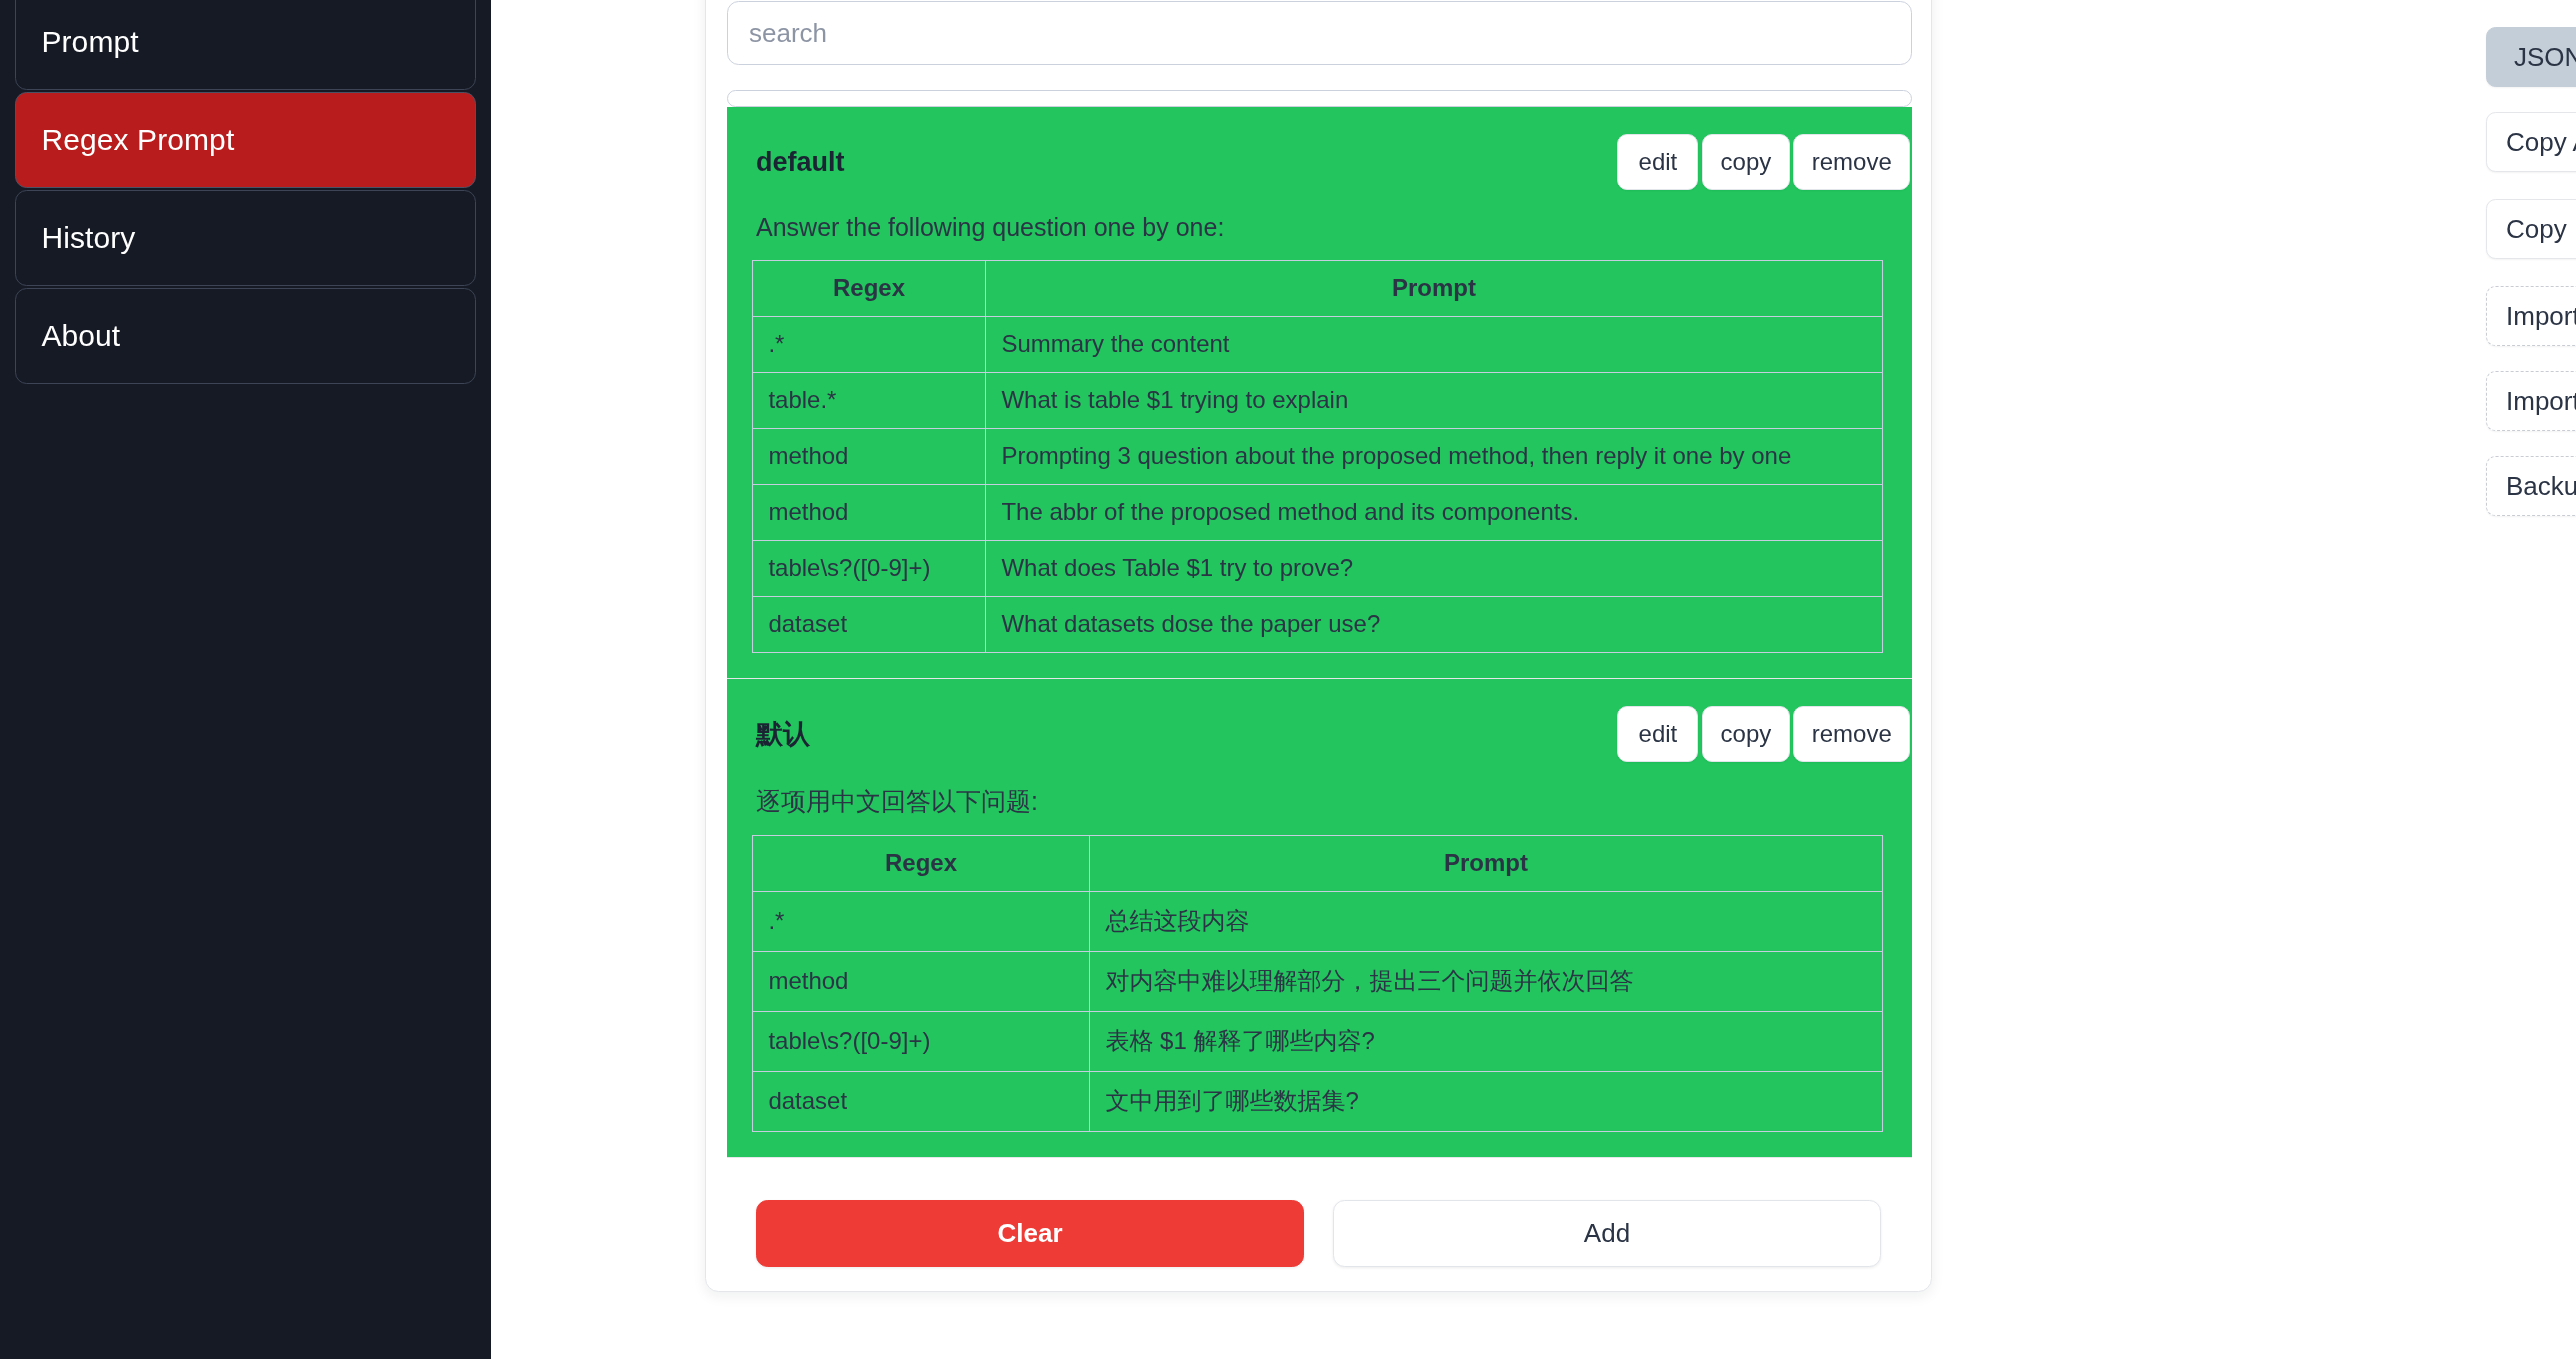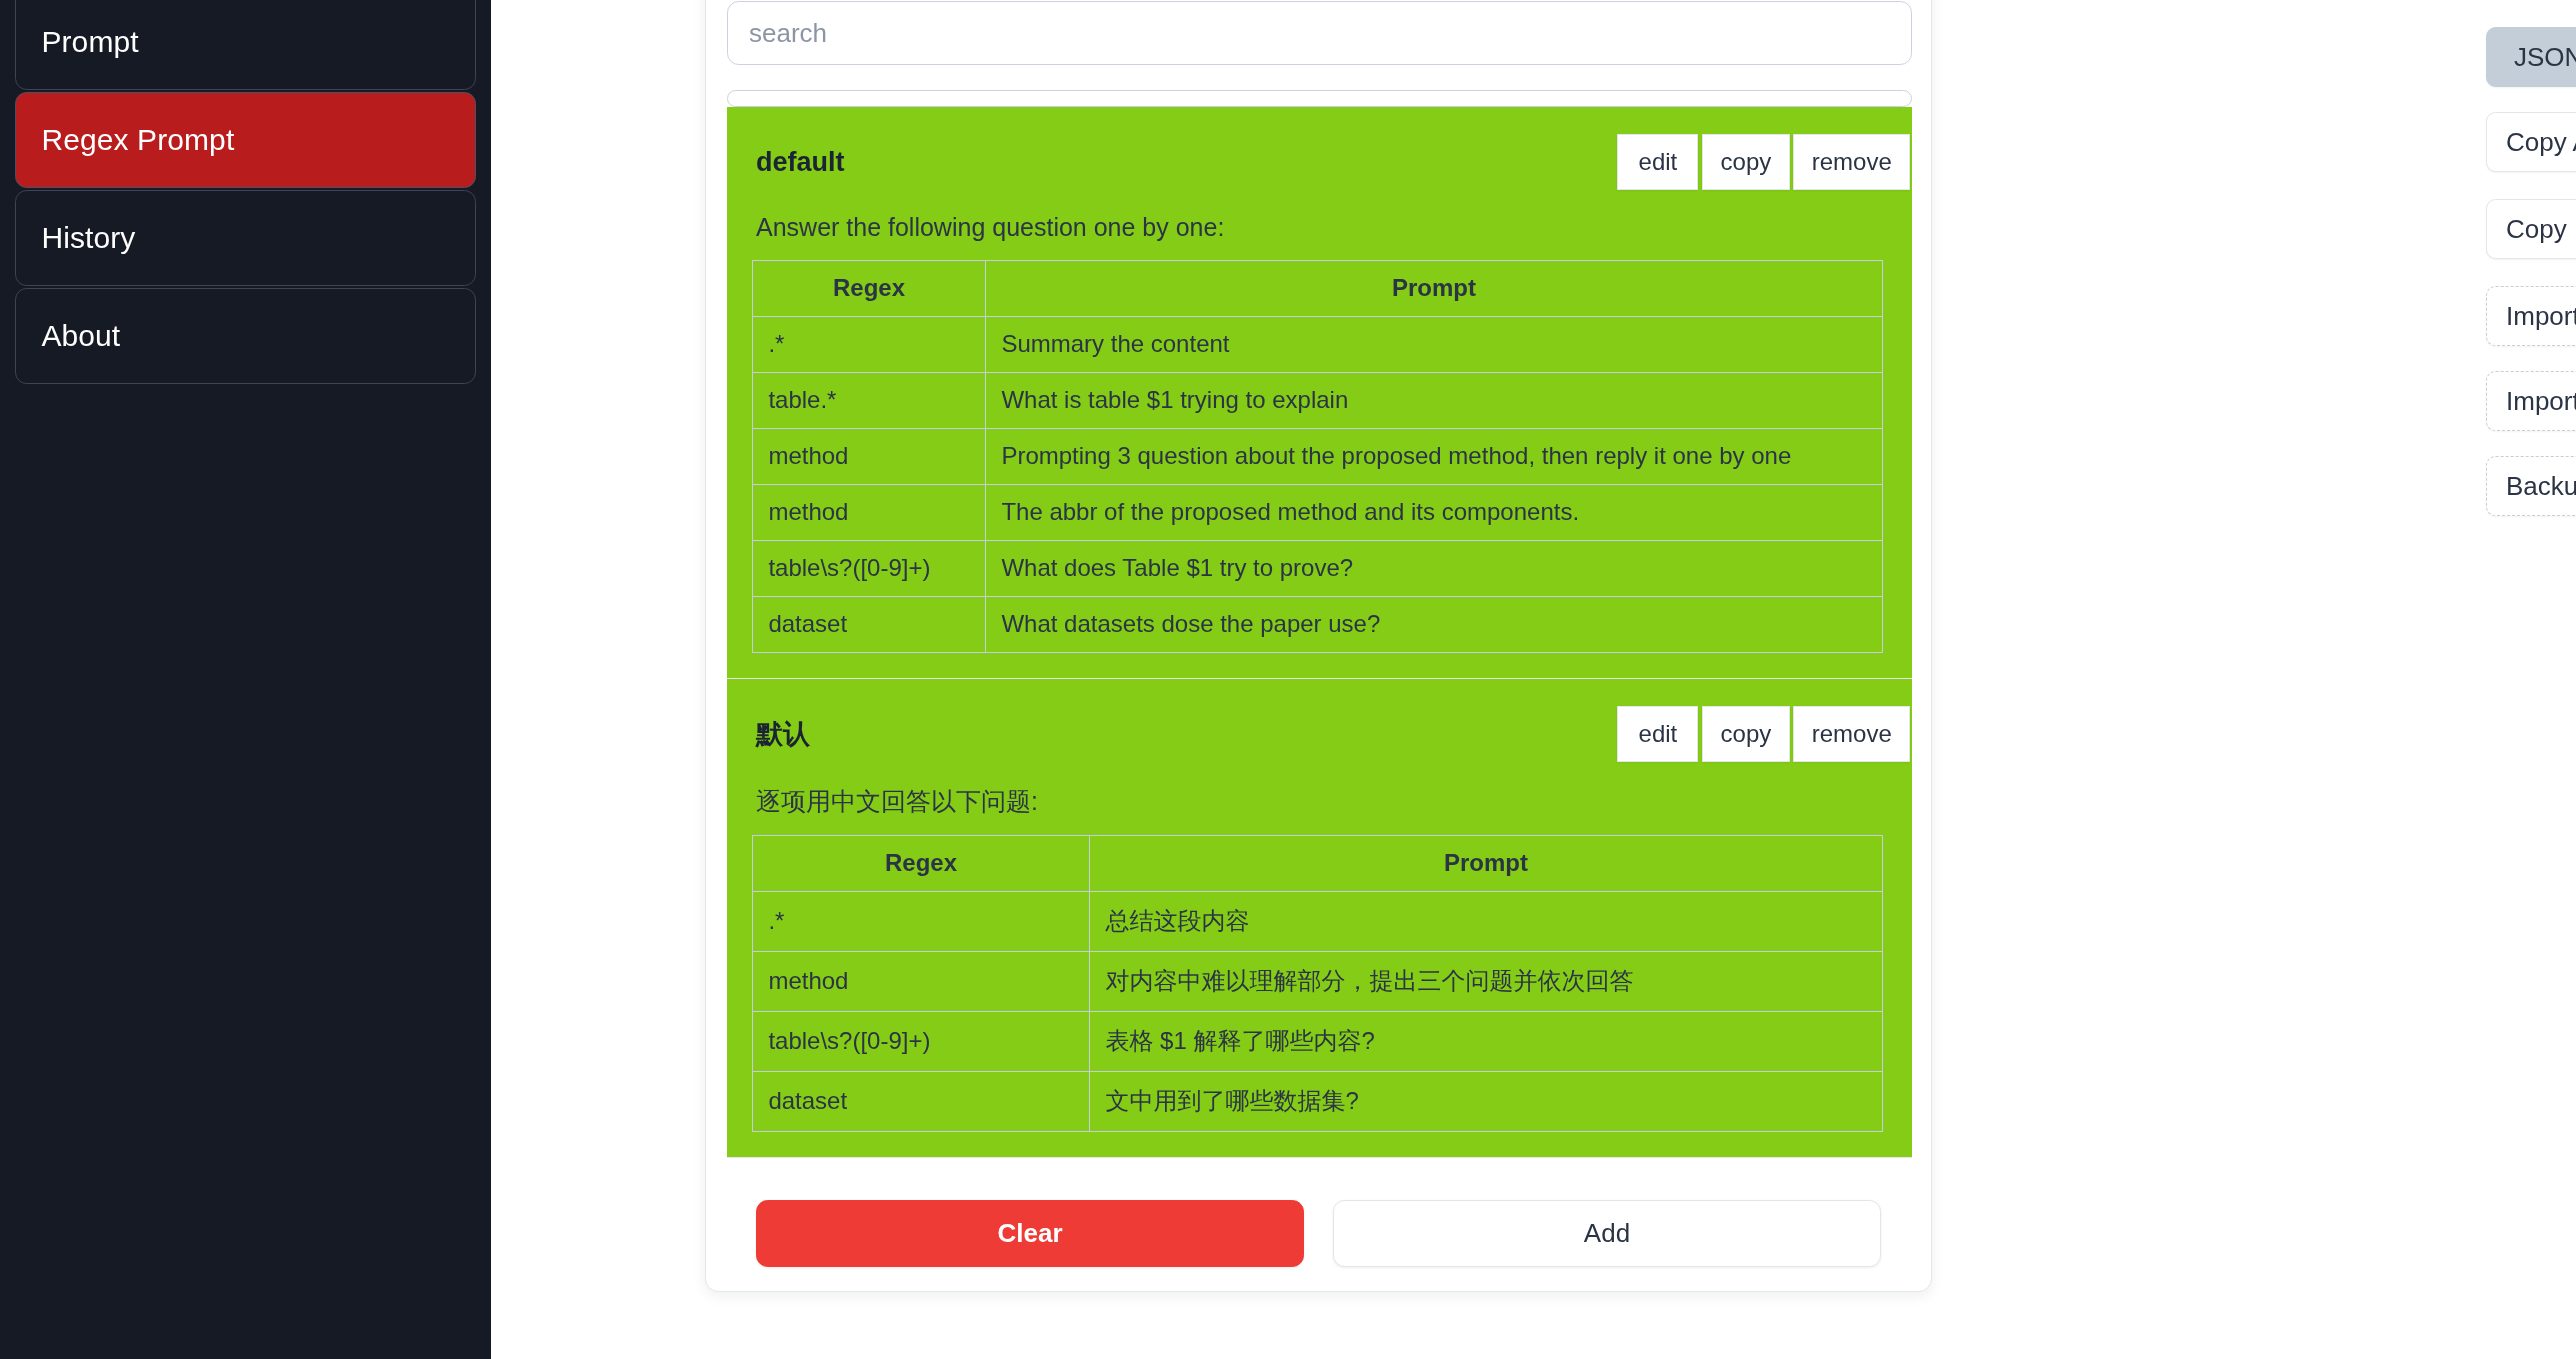--- a/index.html
+++ b/index.html
@@ -98,21 +98,21 @@
     height: 17.3px;
     margin: 25px 0 0 0;
     border: 1px solid #ccd2dd;
     border-radius: 9.6px;
     background: #ffffff;
   }
 
   
   .prompt-card {
     width: 1185px;
-    background: #84cc16;
+    background: #22c55e;
     border-bottom: 1px solid #e4e6ea;
     padding: 25px 0 25px 0;
   }
   .prompt-card.last { border-bottom: 1px solid #e4e6ea; }
 
   .card-head {
     display: flex;
     align-items: center;
     justify-content: space-between;
     padding: 0 1.9px 0 29px;
@@ -131,21 +131,21 @@
     padding: 0 17.3px;
     background: #ffffff;
     border: 1px solid #e2e5ea;
     font-family: inherit;
     font-size: 24px;
     color: #2b3445;
     cursor: pointer;
     display: flex;
     align-items: center;
     justify-content: center;
-    border-radius: 0;
+    border-radius: 10px;
     margin-left: 3.9px;
     box-shadow: 0 1px 1.9px rgba(20,25,40,.05);
   }
 
   .card-subtitle {
     font-size: 25px;
     color: #2b3445;
     padding: 21px 0 17.3px 29px;
   }
 

